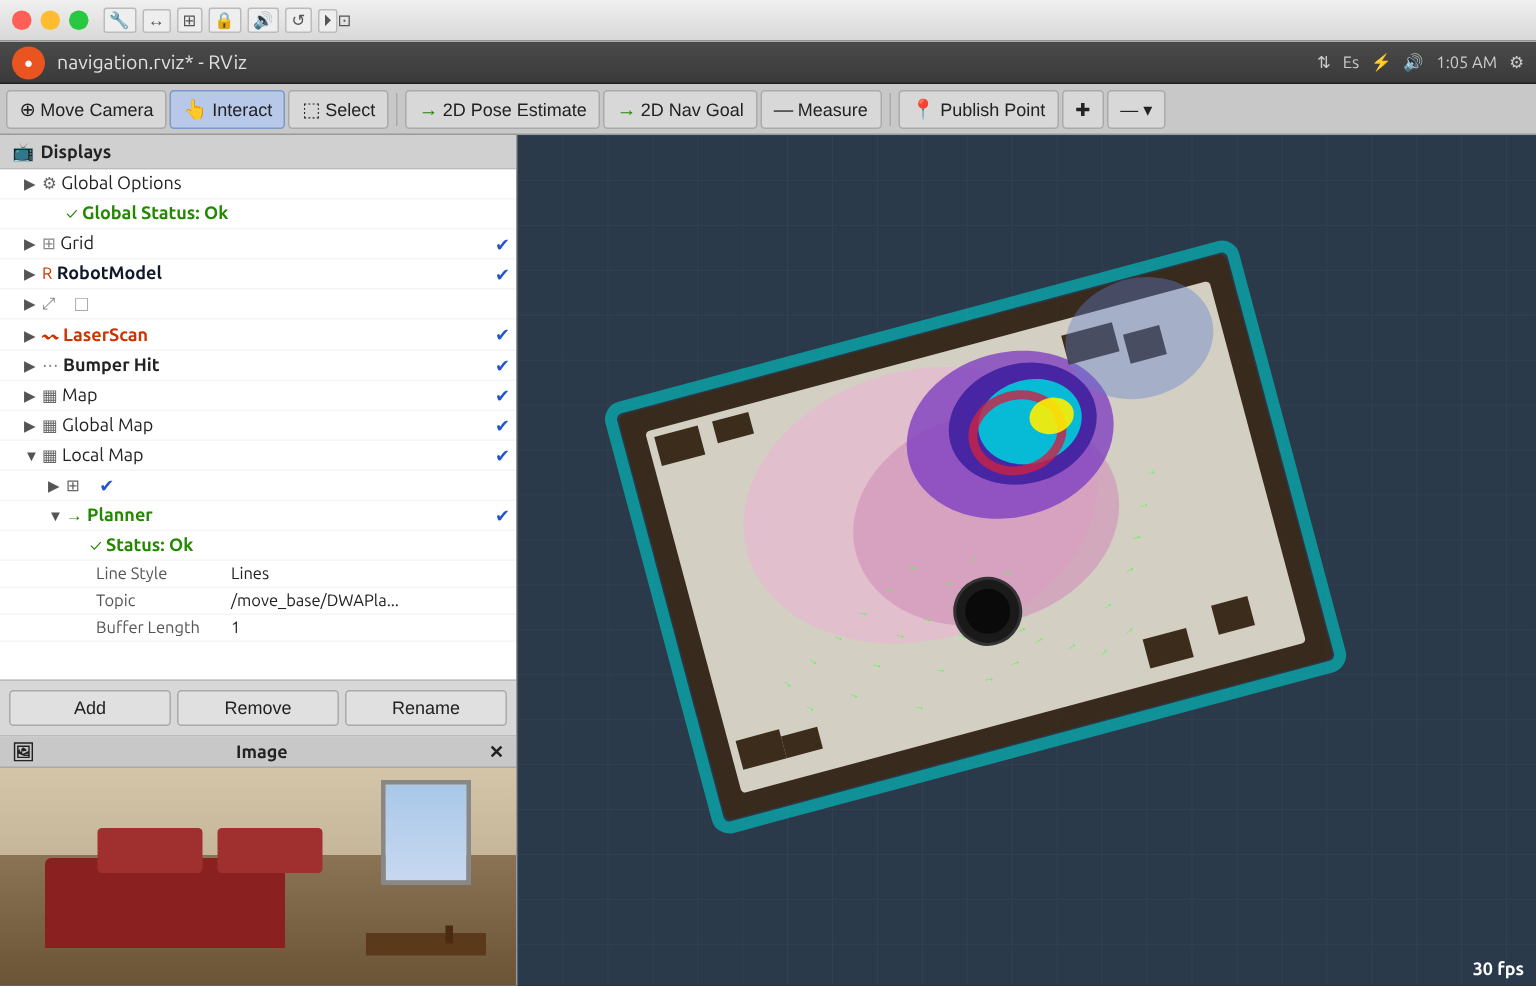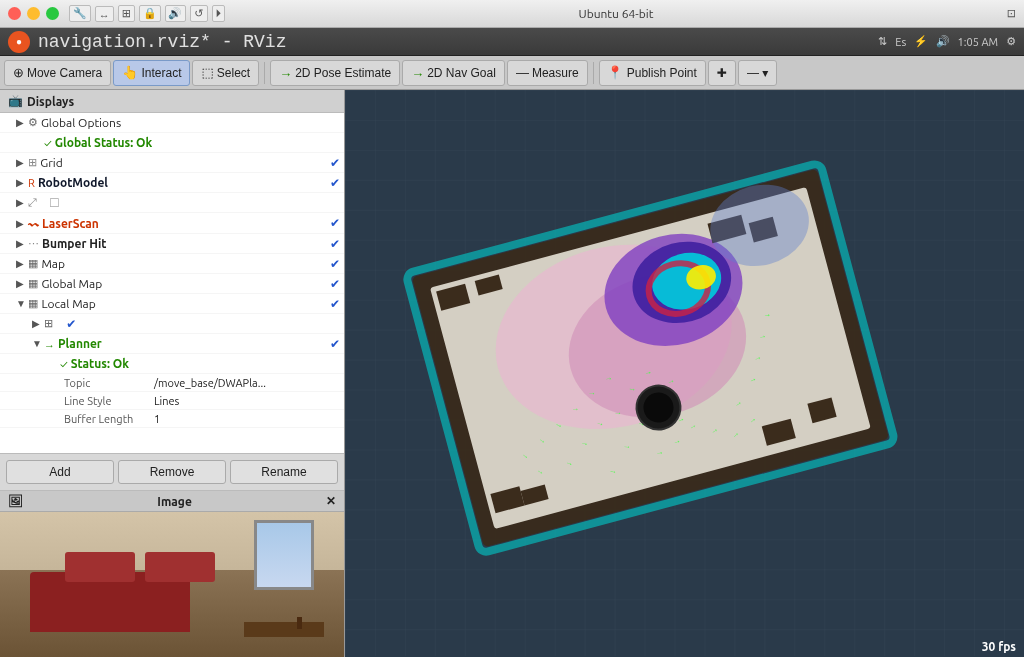--- a/index.html
+++ b/index.html
@@ -28,21 +28,21 @@
     
     .menu-bar {
       height: 28px;
       background: linear-gradient(to bottom, #4a4a4a, #3a3a3a);
       display: flex;
       align-items: center;
       padding: 0 8px;
       border-bottom: 1px solid #222;
     }
     .ubuntu-logo { width: 22px; height: 22px; background: #e95420; border-radius: 50%; display: flex; align-items: center; justify-content: center; color: white; font-size: 10px; margin-right: 8px; cursor: pointer; }
-    .menu-title { color: #e0e0e0; font-size: 18px; flex: 1; font-family: Liberation Mono, monospace; }
+    .menu-title { color: #e0e0e0; font-size: 13px; flex: 1; }
     .menu-right { display: flex; align-items: center; gap: 8px; color: #ccc; font-size: 11px; }
     .menu-right span { cursor: pointer; }
 
     
     .toolbar {
       height: 34px;
       background: #c8c8c8;
       display: flex;
       align-items: center;
       padding: 0 4px;
@@ -218,21 +218,20 @@
   </div>
   <div class="title-bar-icons">
     <span>🔧</span>
     <span>↔</span>
     <span>⊞</span>
     <span>🔒</span>
     <span>🔊</span>
     <span>↺</span>
     <span>⏵</span>
   </div>
-  <div class="window-title">Ubuntu 64-bit</div>
   <div class="title-bar-right">
     <span>⊡</span>
   </div>
 </div>
 
 <div class="menu-bar">
   <div class="ubuntu-logo">●</div>
   <div class="menu-title">navigation.rviz* - RViz</div>
   <div class="menu-right">
     <span>⇅</span>
@@ -373,26 +372,26 @@
         <div class="checkbox-cell"><span style="color:#2255cc;">✔</span></div>
       </div>
 
       <div class="tree-item indent-3">
         <span class="tree-arrow" style="visibility:hidden;">▶</span>
         <span class="tree-icon" style="color:#228800;">✓</span>
         <span class="tree-label status-ok">Status: Ok</span>
       </div>
 
       <div class="prop-row">
+        <span class="prop-label">Line Style</span>
+        <span class="prop-value">Lines</span>
+      </div>
+      <div class="prop-row">
         <span class="prop-label">Topic</span>
         <span class="prop-value">/move_base/DWAPla...</span>
-      </div>
-      <div class="prop-row">
-        <span class="prop-label">Line Style</span>
-        <span class="prop-value">Lines</span>
       </div>
       <div class="prop-row">
         <span class="prop-label">Buffer Length</span>
         <span class="prop-value">1</span>
       </div>
 
     </div>
 
     <div class="displays-footer">
       <button class="footer-btn">Add</button>

